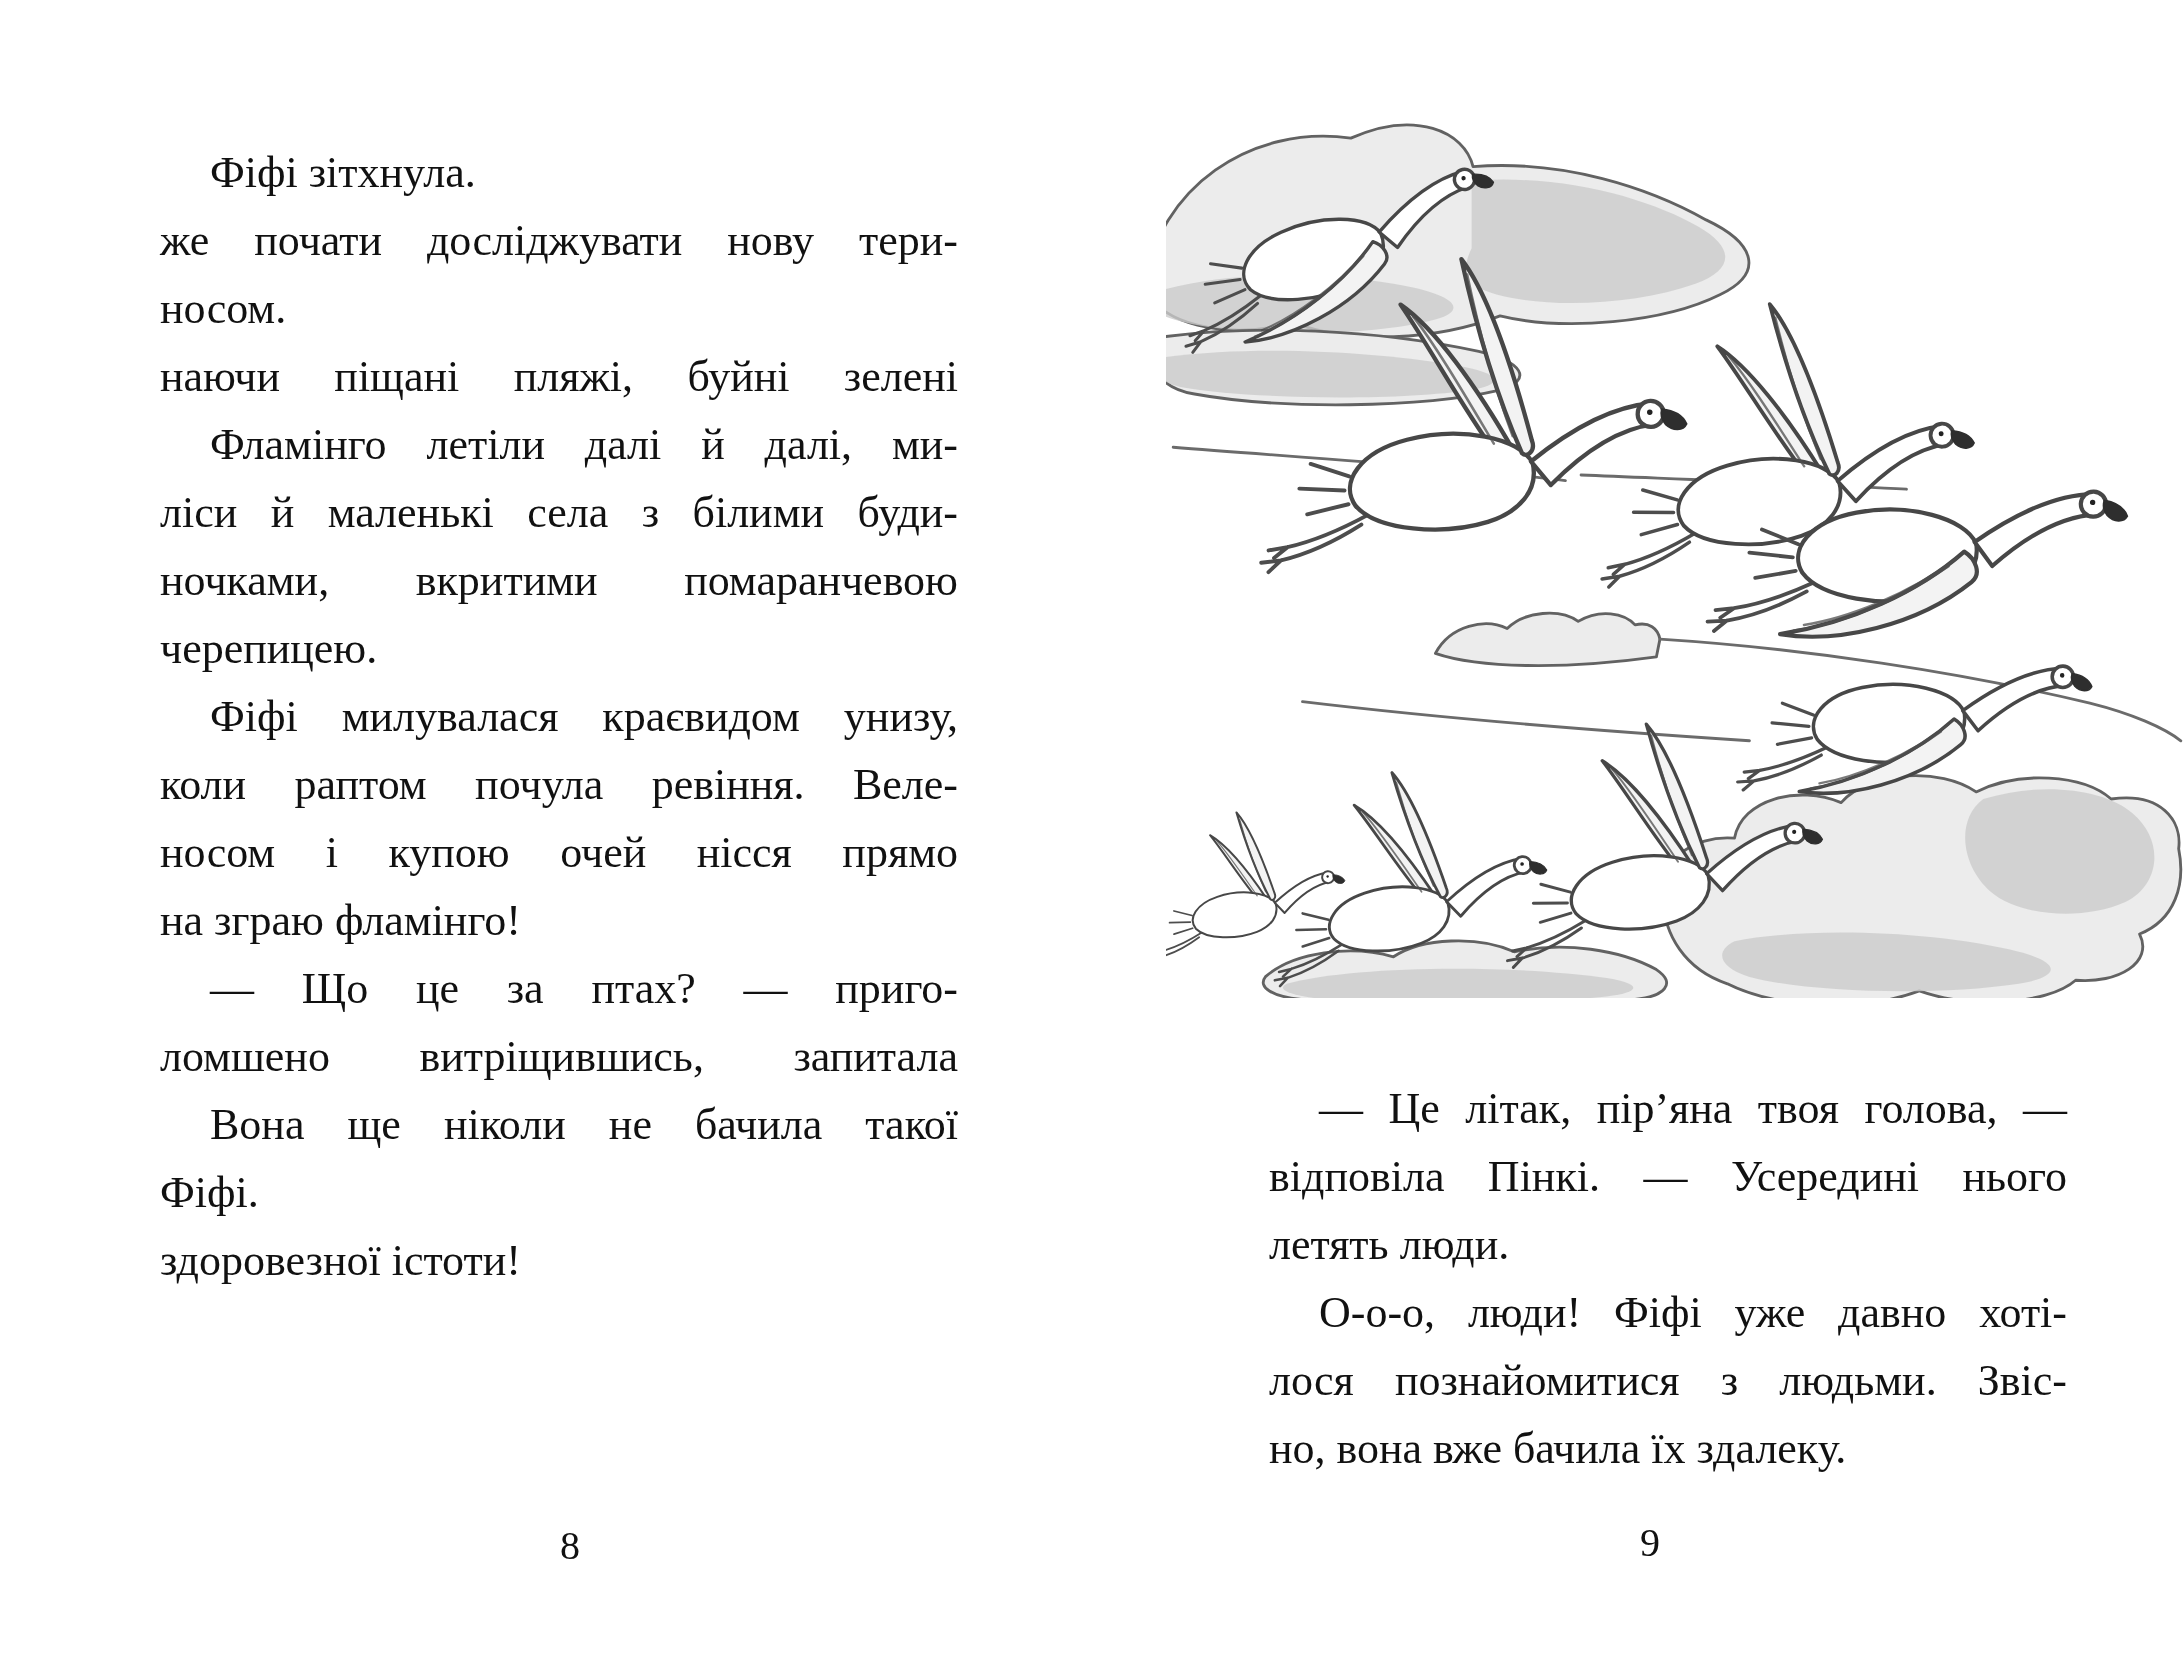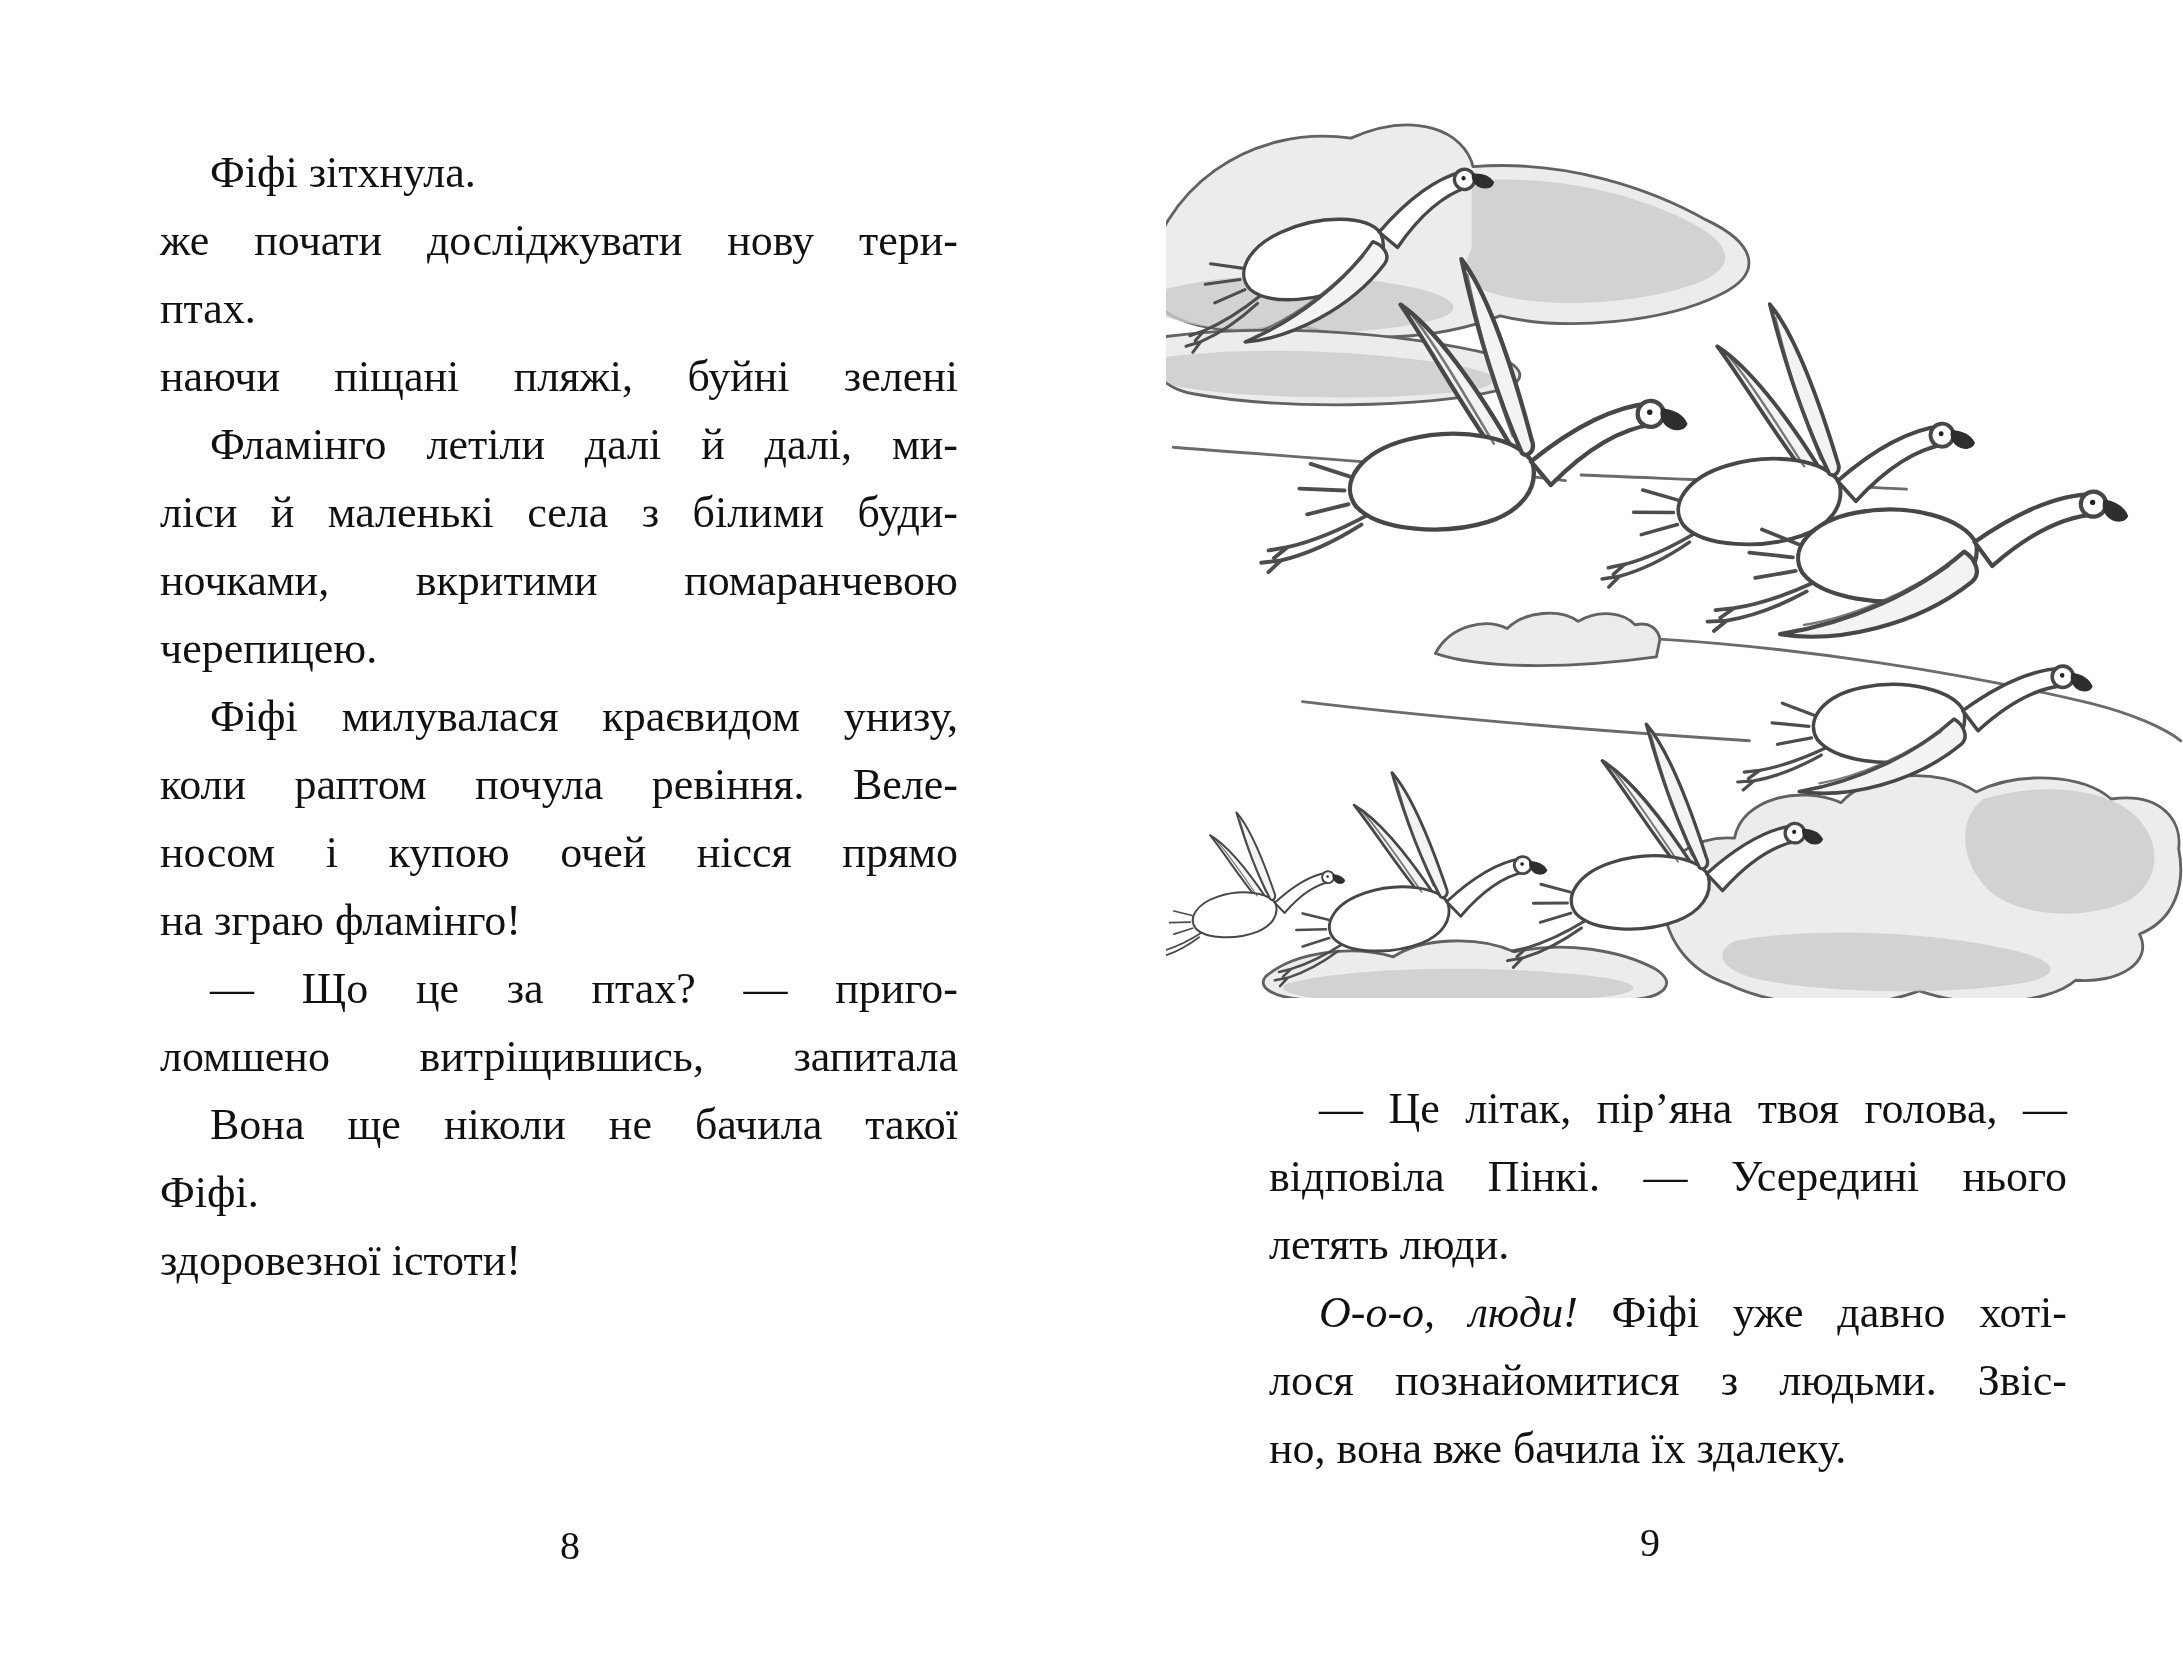--- a/index.html
+++ b/index.html
@@ -4,21 +4,21 @@
 <style>
   html,body{margin:0;padding:0;background:#ffffff;}
   body{width:2183px;height:1679px;position:relative;overflow:hidden;
        font-family:"Liberation Serif","DejaVu Serif",serif;color:#111;}
   .spread{position:absolute;inset:0;background:#fff;}
   .textblock{position:absolute;font-size:44px;line-height:68px;}
   .textblock .line{display:block;height:68px;white-space:normal;
        text-align:justify;text-align-last:justify;}
   .textblock .line.indent{text-indent:50px;}
   .textblock .line.last{text-align-last:left;}
-  .it{font-style:italic;}
+  .it{}
   .pagenum{position:absolute;font-size:40px;line-height:50px;text-align:center;}
   #left-text{left:160px;top:139px;width:798px;}
   #right-text{left:1269px;top:1075px;width:798px;}
   #left-num{left:171px;top:1521px;width:798px;}
   #right-num{left:1251px;top:1518px;width:798px;}
   #illu{position:absolute;left:1166px;top:60px;width:1017px;height:938px;}
   
   .fill{fill:#ffffff;stroke:#474747;stroke-width:5;stroke-linejoin:round;}
   .wing{fill:#f3f3f3;stroke:#474747;stroke-width:5;stroke-linejoin:round;}
   .neckfill{fill:#ffffff;stroke:#474747;stroke-width:5;stroke-linejoin:round;}
@@ -126,21 +126,21 @@
       <use href="#flam-up" transform="translate(502,1133) rotate(-6) scale(0.8)"></use>
     </g>
     <g>
       <use href="#flam-up" transform="translate(228,1150) rotate(-6) scale(0.56)"></use>
     </g>
   </svg>
 
   <div id="left-text" class="textblock">
       <div class="line indent last"><span>Фіфі зітхнула.</span></div>
       <div class="line"><span>же почати досліджувати нову тери-</span></div>
-      <div class="line last"><span>птах.</span></div>
+      <div class="line last"><span>носом.</span></div>
       <div class="line"><span>наючи піщані пляжі, буйні зелені</span></div>
       <div class="line indent"><span>Фламінго летіли далі й далі, ми-</span></div>
       <div class="line"><span>ліси й маленькі села з білими буди-</span></div>
       <div class="line"><span>ночками, вкритими помаранчевою</span></div>
       <div class="line last"><span>черепицею.</span></div>
       <div class="line indent"><span>Фіфі милувалася краєвидом унизу,</span></div>
       <div class="line"><span>коли раптом почула ревіння. Веле-</span></div>
       <div class="line"><span>носом і купою очей нісся прямо</span></div>
       <div class="line last"><span>на зграю фламінго!</span></div>
       <div class="line indent"><span>— Що це за птах? — приго-</span></div>

